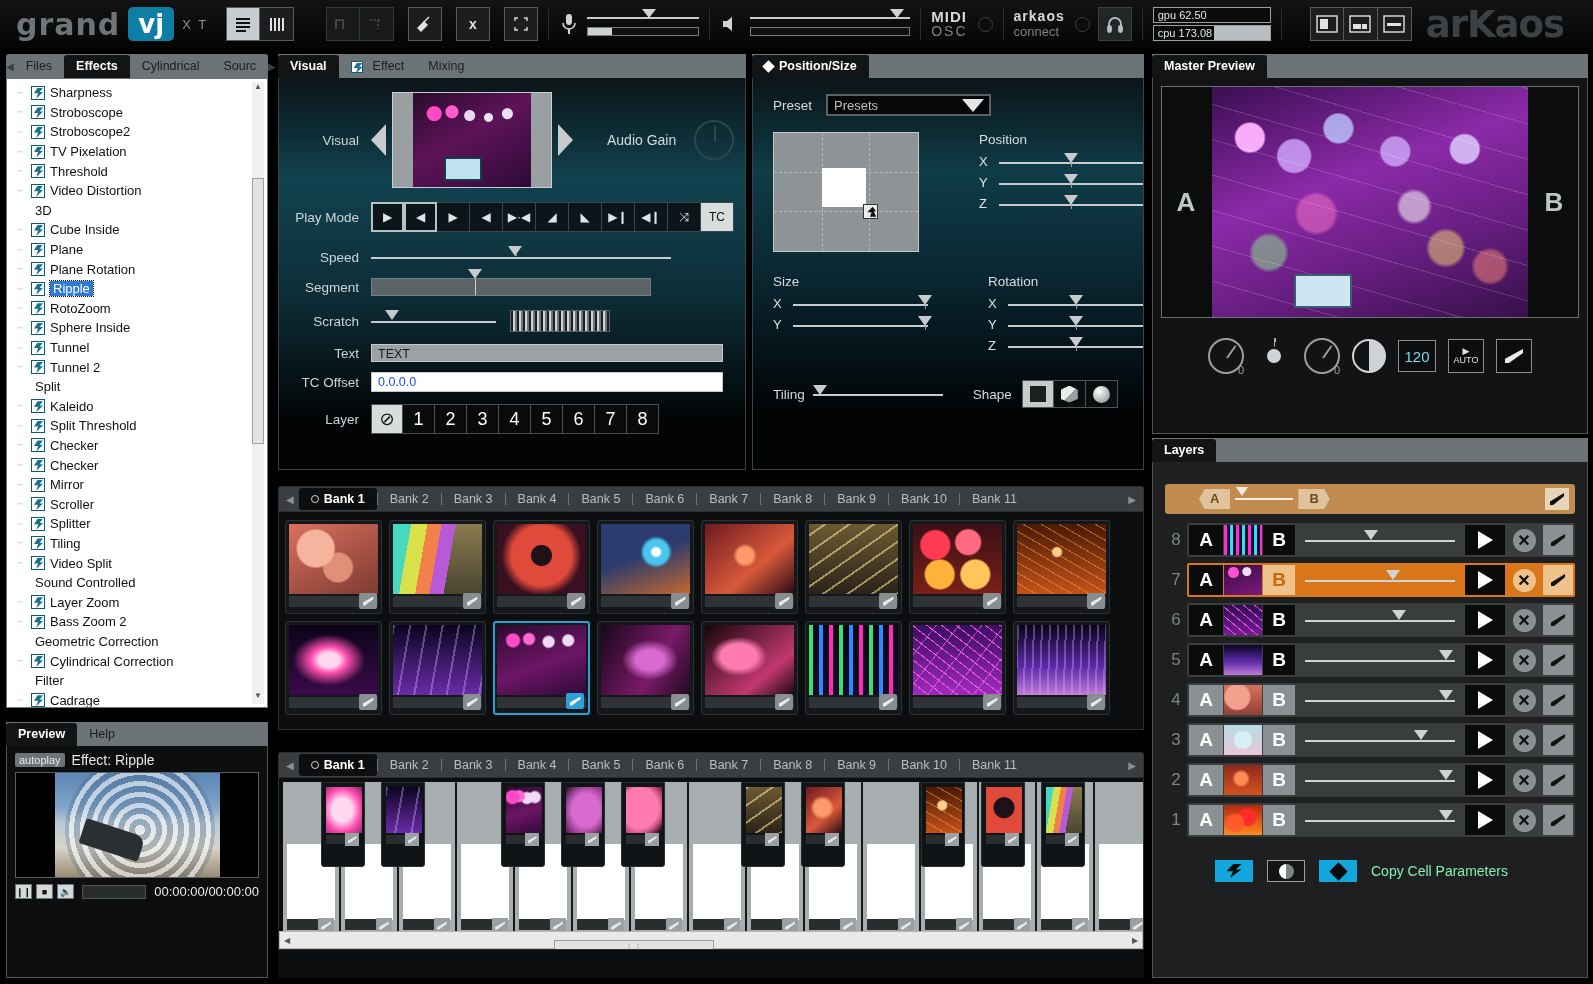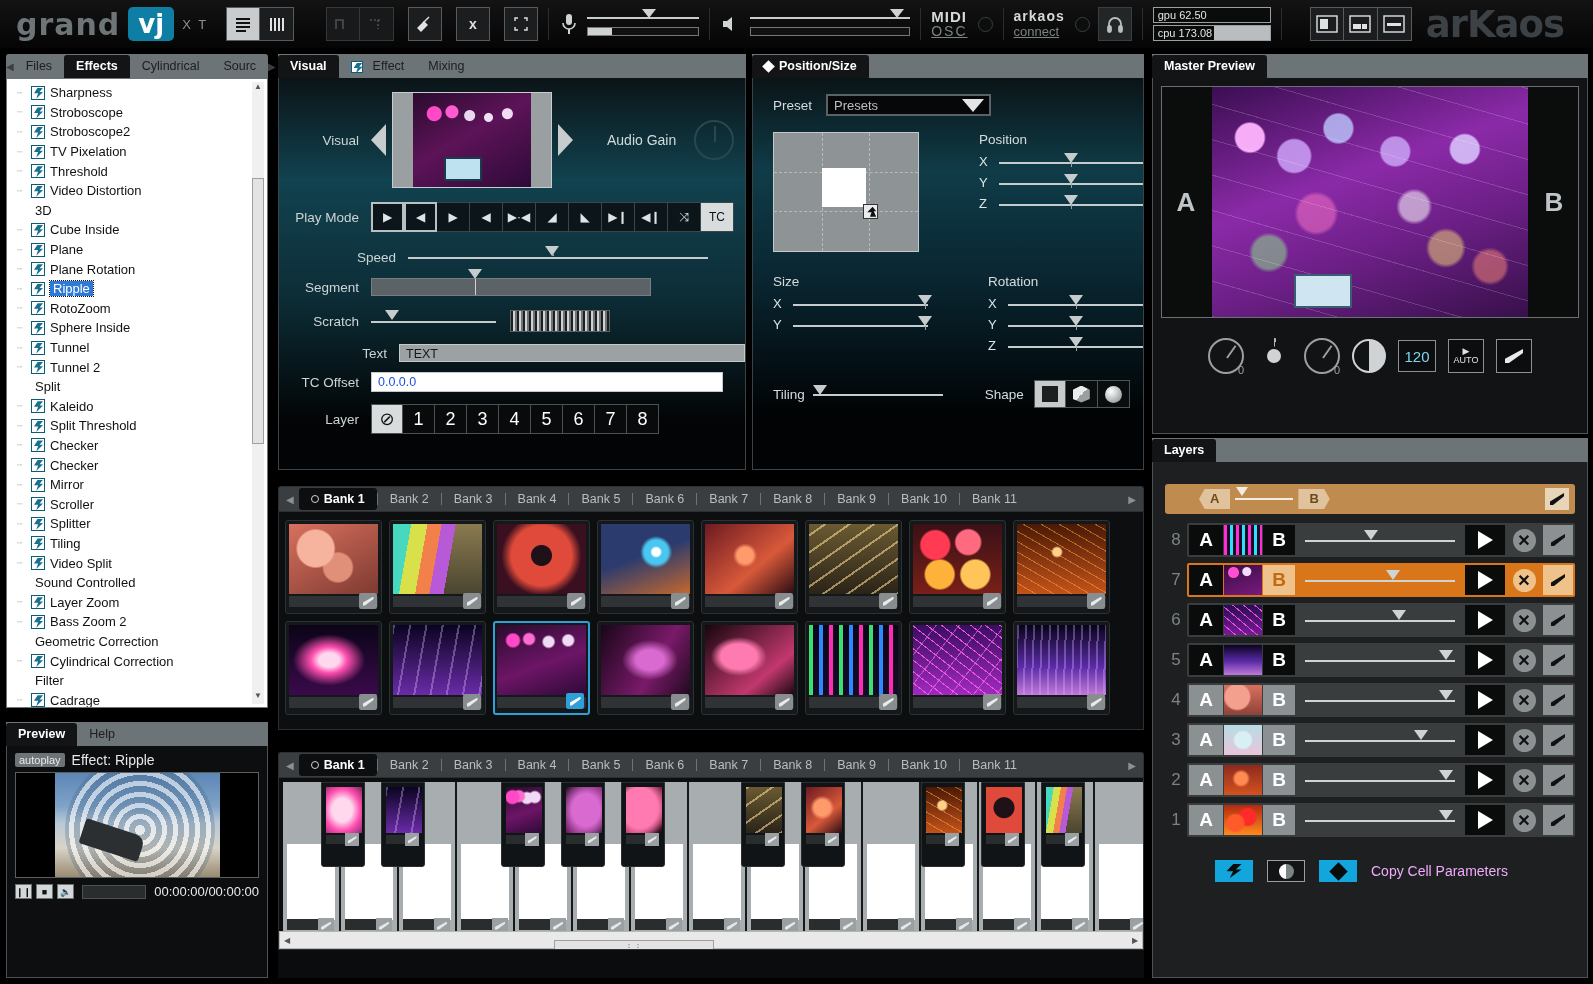--- a/index.html
+++ b/index.html
@@ -43,21 +43,21 @@
   .slidergrp { display:flex; align-items:center; gap:8px; }
   .slwrap { position:relative; width:112px; height:30px; }
   .slline { position:absolute; left:0; top:8px; width:112px; height:2px; background:#c9cccd; }
   .slthumb { position:absolute; top:0; width:0;height:0;
     border-left:7px solid transparent;border-right:7px solid transparent;border-top:9px solid #cfd2d3; }
   .slbar { position:absolute; left:0; top:18px; width:112px; height:9px; background:#111; border:1px solid #777; }
   .slbar > i { display:block; height:100%; background:#cfd2d3; }
 
   .midi { display:flex; flex-direction:column; line-height:15px; }
   .midi .l1 { color:#d6d9da; font-weight:bold; font-size:15px; letter-spacing:1px;}
-  .midi .l2 { color:#7c8385; font-size:14px; letter-spacing:2px;text-decoration:underline;}
+  .midi .l2 { color:#7c8385; font-size:14px; letter-spacing:2px;}
   .led { width:15px;height:15px;border-radius:50%;background:#0c0d0d;border:1px solid #3a3e3f; margin-left:10px;}
 
   .statbox { display:flex; flex-direction:column; gap:2px; }
   .statline { width:118px; height:16px; border:1px solid #9aa0a2; background:#0a0b0b;
     color:#e2e5e6; font-size:11px; padding-left:4px; line-height:14px; position:relative; overflow:hidden;}
   .statline .fill { position:absolute; right:0; top:0; bottom:0; background:#b9bdbf; }
   .statline span { position:relative; z-index:2; }
 
   .arkaos { margin-left:14px; font-size:37px; font-weight:bold; color:#3b4144;
     letter-spacing:-1px; font-family:"DejaVu Sans", sans-serif;}
@@ -288,21 +288,21 @@
   .lrow.sel .lpen{background:#f0c28b;}
 
   .lfoot{display:flex;align-items:center;gap:14px;margin:20px 0 0 62px;}
   .cyanbtn{width:38px;height:22px;background:#13a6dd;display:flex;align-items:center;justify-content:center;}
   .bwbtn{width:38px;height:22px;background:#121415;border:1px solid #9aa0a2;
     display:flex;align-items:center;justify-content:center;}
   .halfcirc{width:15px;height:15px;border-radius:50%;background:linear-gradient(90deg,#fff 50%,#7e8486 50%);}
   .dmd{width:13px;height:13px;background:#0a0b0b;transform:rotate(45deg);}
   .boltw{width:15px;height:14px;background:#0a0b0b;
     clip-path:polygon(45% 0,100% 0,62% 40%,100% 40%,22% 100%,44% 52%,0 52%);}
-  .copylbl{color:#f0abfc;font-size:14px;}
+  .copylbl{color:#86efac;font-size:14px;}
 
   
   #bankgrid { left:278px; top:486px; width:866px; height:244px;}
   .banktabs{height:26px;background:#3a3e40;border-radius:3px 3px 0 0;display:flex;align-items:center;
     padding:0 2px; border:1px solid #2c3032;}
   .bk{height:22px;line-height:22px;padding:0 12px;color:#b9bec0;font-size:12.5px;position:relative;}
   .bk.active{background:#0c0e0f;color:#fff;font-weight:bold;border-radius:3px;display:flex;align-items:center;gap:5px;}
   .bk .rad{width:8px;height:8px;border-radius:50%;border:1px solid #cfd3d4;}
   .bksep{width:1px;height:12px;background:#6d7376;}
   .bkarr{color:#8b9193;font-size:10px;padding:0 5px;}
@@ -748,21 +748,21 @@
             </div>
             <div class="pm">
               <span>⤨</span>
             </div>
             <div class="pm act">
               <span>TC</span>
             </div>
           </div>
       </div>
 
-      <div class="vrow" style="margin-top:14px;justify-content:center;">
+      <div class="vrow" style="margin-top:14px;">
         <div class="vlab">Speed</div>
         <div class="track" style="width:300px;">
           <div class="tline" style="left:0;right:0;"></div>
           <div class="tnub" id="speed-nub" style="left: calc(48% - 7px);"></div>
           <div style="position:absolute;left:48%;top:8px;width:2px;height:2px;background:#9aa1a3;"></div>
         </div>
       </div>
 
       <div class="vrow" style="margin-top:10px;">
         <div class="vlab">Segment</div>
@@ -776,21 +776,21 @@
 
       <div class="vrow" style="margin-top:14px;">
         <div class="vlab">Scratch</div>
         <div class="track" style="width:125px;">
           <div class="tline" style="left:0;right:0;"></div>
           <div class="tnub" id="scratch-nub" style="left: calc(17% - 7px);"></div>
         </div>
         <div class="scratchwheel"></div>
       </div>
 
-      <div class="vrow" style="margin-top:12px;margin-left:28px;">
+      <div class="vrow" style="margin-top:12px;">
         <div class="vlab">Text</div>
         <div class="txtfield" style="width:352px;">TEXT</div>
       </div>
 
       <div class="vrow" style="margin-top:10px;">
         <div class="vlab">TC Offset</div>
         <div class="txtfield white" style="width:352px;">0.0.0.0</div>
       </div>
 
       <div class="vrow" style="margin-top:12px;">
@@ -919,21 +919,21 @@
             </div>
         </div>
       </div>
 
       <div style="display:flex;align-items:center;margin:24px 0 0 20px;">
         <div class="plab">Tiling</div>
         <div class="mtrack" style="width:130px;margin-left:8px;">
           <div class="ml"></div>
             <div class="mn" style="left:0%"></div>
         </div>
-        <div class="plab" style="margin-left:42px;">Shape</div>
+        <div class="plab" style="margin-left:30px;">Shape</div>
         <div class="shapegrp" style="margin-left:10px;">
           <div class="shp act">
               <span class="sq"></span>
             </div>
           <div class="shp">
               <span class="cube"></span>
             </div>
           <div class="shp">
               <span class="sph"></span>
             </div>

